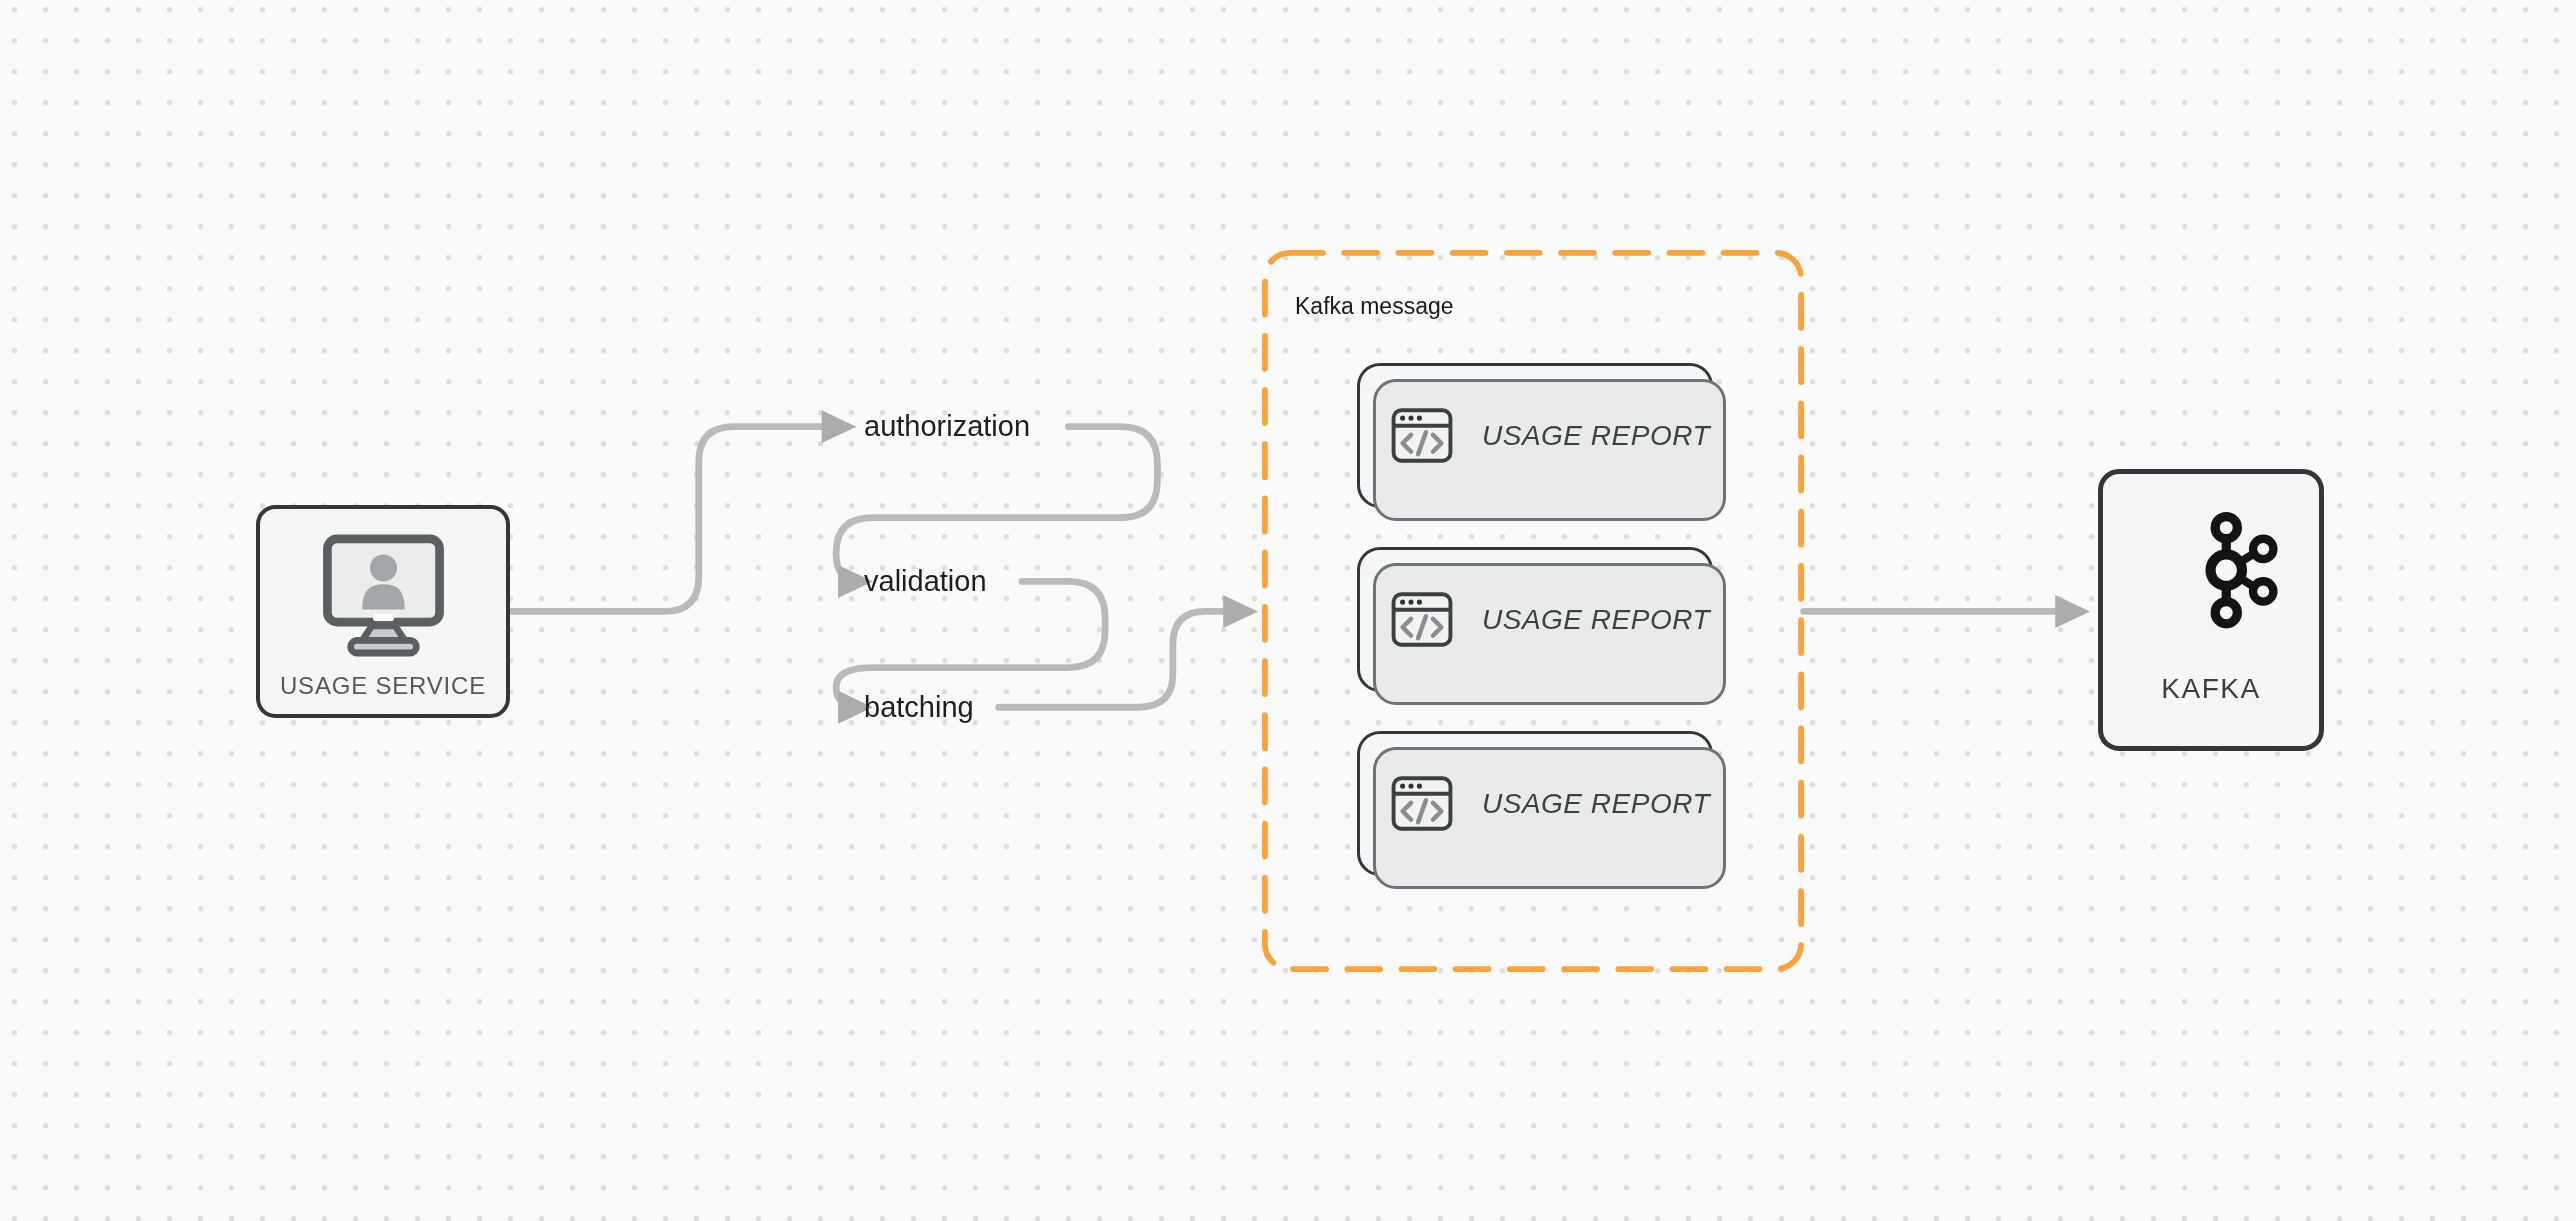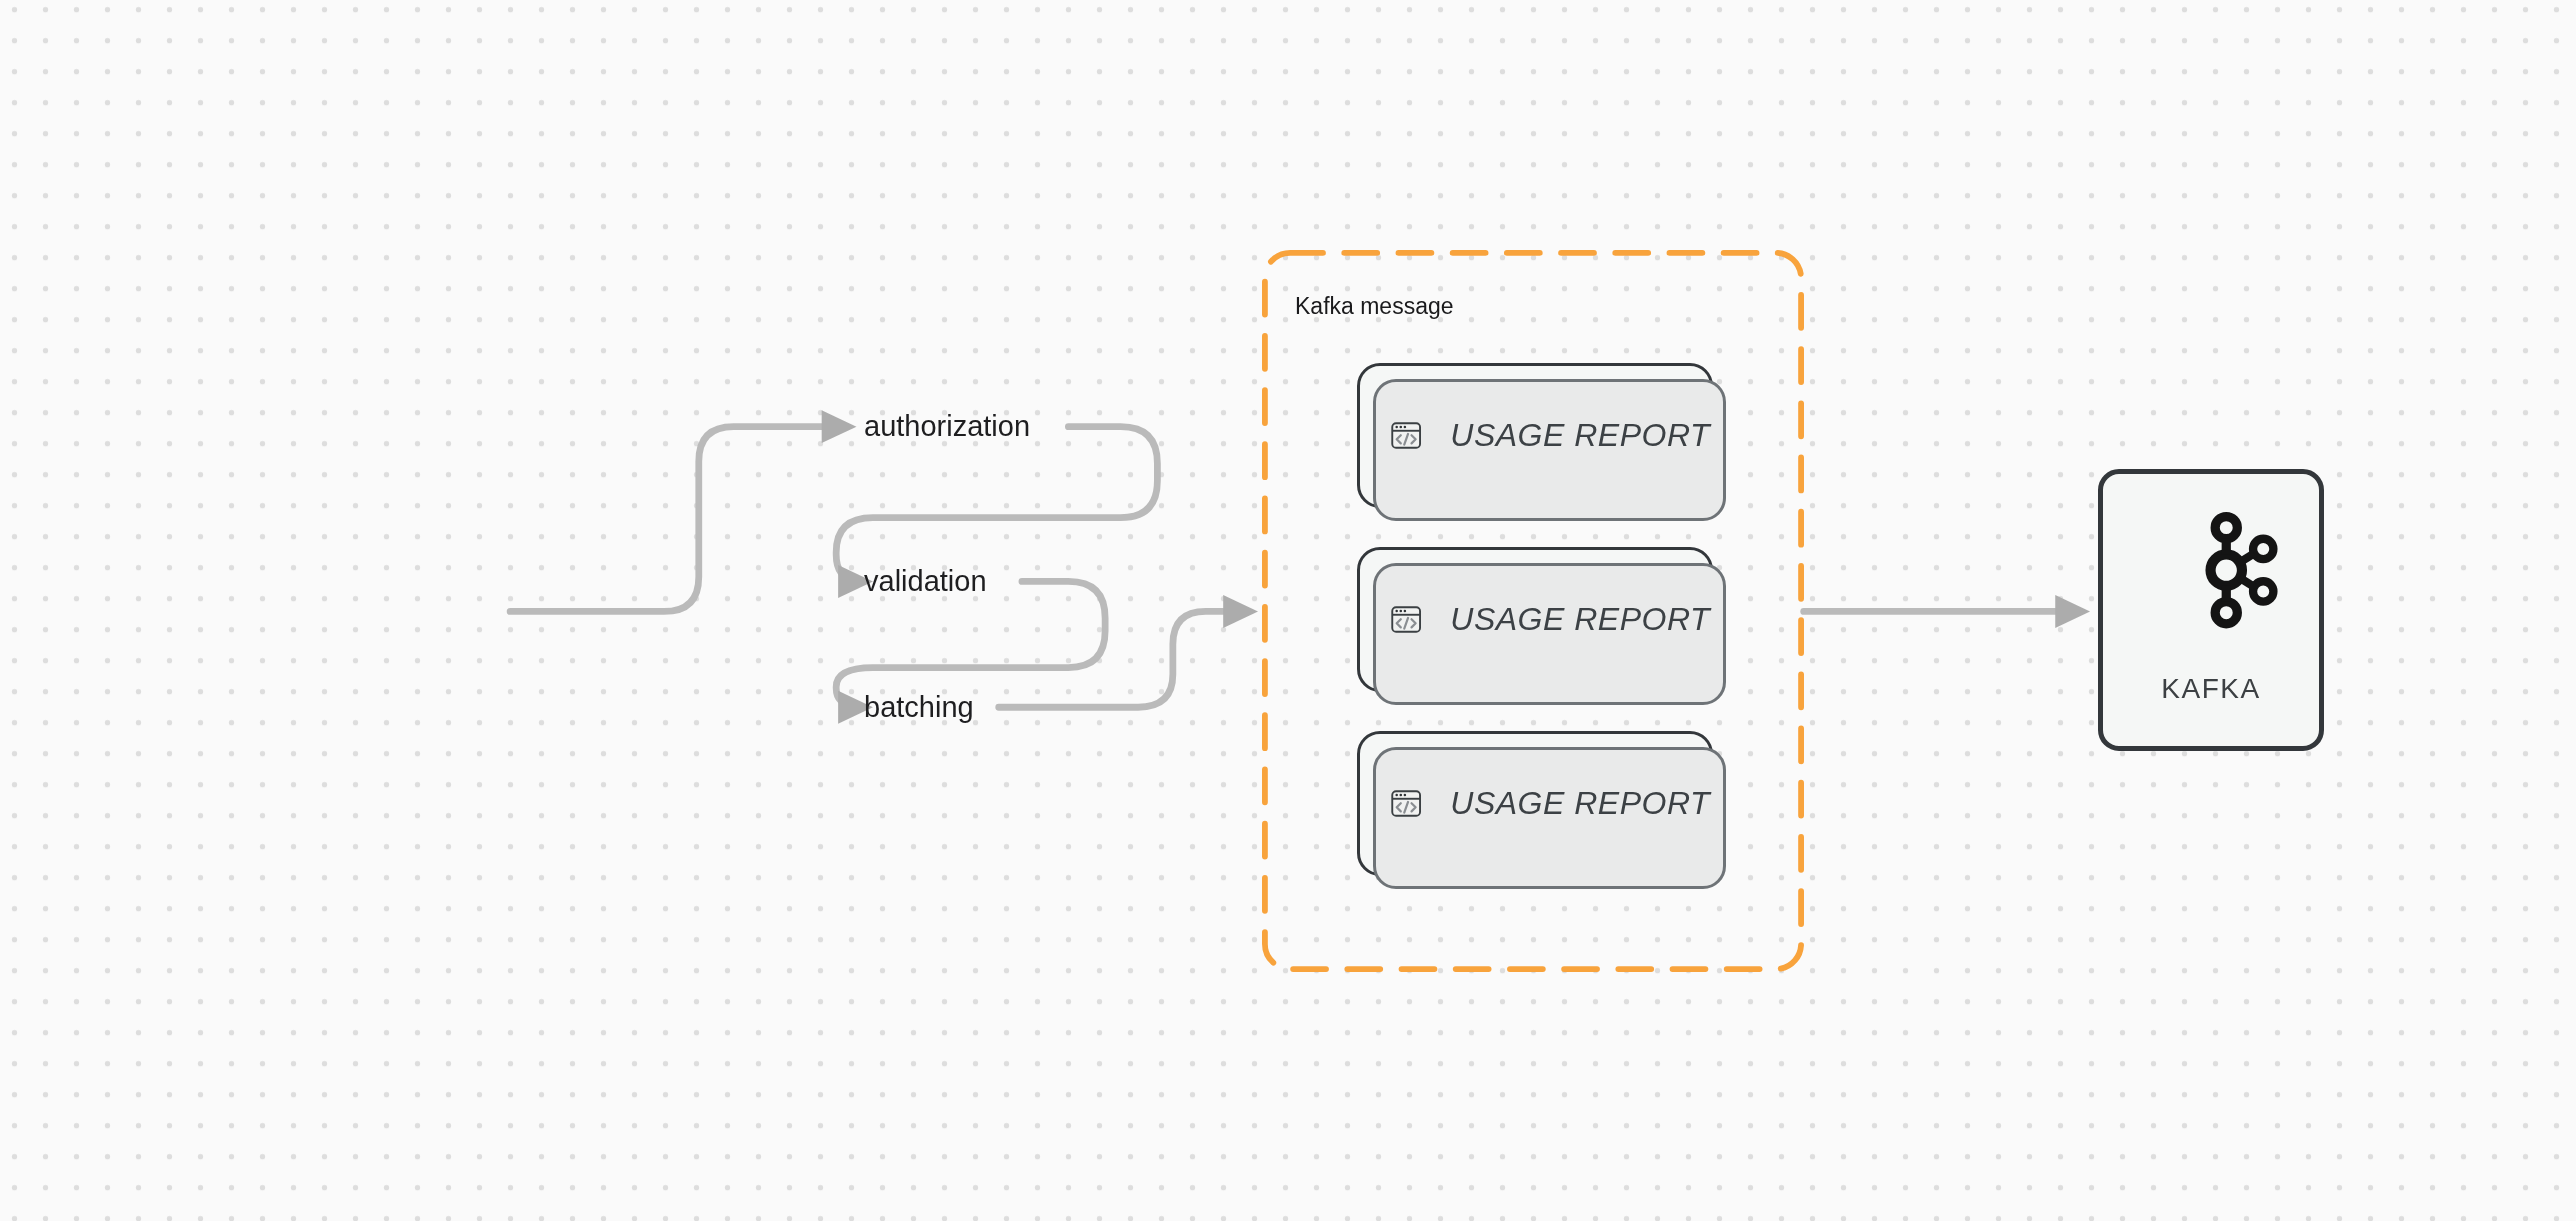--- a/index.html
+++ b/index.html
@@ -46,21 +46,21 @@
     position:absolute;left:95px;width:356px;height:145px;box-sizing:border-box;
     background:#F5F7F6;border:3.9px solid #33373B;border-radius:23px;
     display:flex;align-items:center;padding-left:31px;gap:29px;z-index:0;
   }
   .card::before{
     content:"";position:absolute;z-index:-1;
     left:12.6px;top:12.6px;right:-15.5px;bottom:-15.5px;
     background:#E9EAEA;border:3.9px solid #6E7377;border-radius:23px;
   }
   .card-label{
-    font-style:italic;font-size:32px;font-weight:500;letter-spacing:0.5px;color:#3C4145;
+    font-style:italic;font-size:28px;font-weight:500;letter-spacing:0.5px;color:#3C4145;
     white-space:nowrap;
   }
 </style>
 </head>
 <body>
 
 <div class="canvas">
 
   <svg class="overlay" viewBox="0 0 2662 1262">
 
@@ -73,20 +73,31 @@
     <path class="conn" d="M 1056 601 H 1104 Q 1142 601 1142 639 V 652 Q 1142 690 1104 690 H 902 Q 864 690 864 710 V 711 Q 864 728 884 730"></path>
     <polygon class="ah" points="866,714 902,731 866,748"></polygon>
 
     <path class="conn" d="M 1032 731 H 1176 Q 1212 731 1212 697 V 666 Q 1212 632 1246 632 H 1264"></path>
     <polygon class="ah" points="1264,615 1300,632 1264,649"></polygon>
 
     <path class="conn" d="M 1864 632 H 2124"></path>
     <polygon class="ah" points="2124,615 2160,632 2124,649"></polygon>
   </svg>
 
+  <div class="node usage-service">
+    <svg width="145" height="126" viewBox="0 0 150 130">
+      <rect x="17" y="7" width="116" height="86" rx="10" fill="#EBECEC" stroke="#5B5F62" stroke-width="9"></rect>
+      <circle cx="75" cy="37" r="14" fill="#A3A7A9"></circle>
+      <path d="M53 80 C53 60 61 54 75 54 C89 54 97 60 97 80 Z" fill="#A3A7A9"></path>
+      <rect x="64" y="85" width="22" height="7" rx="3.5" fill="#FFFFFF"></rect>
+      <path d="M63 97 L87 97 L97 112 L53 112 Z" fill="#C9CCCC" stroke="#5B5F62" stroke-width="7" stroke-linejoin="round"></path>
+      <rect x="41" y="112" width="68" height="13" rx="6.5" fill="#C9CCCC" stroke="#5B5F62" stroke-width="7"></rect>
+    </svg>
+    <div class="node-label">USAGE SERVICE</div>
+  </div>
 
   <div class="step-label" style="top:406px;">authorization</div>
   <div class="step-label" style="top:561px;text-align:center;">validation</div>
   <div class="step-label" style="top:687px;">batching</div>
 
   <div class="group">
     <svg class="dash" width="542" height="722" viewBox="0 0 560 746">
       <rect x="3" y="3" width="554" height="740" rx="26" fill="none" stroke="#F8A33C" stroke-width="6" stroke-linecap="round" stroke-dasharray="34 22"></rect>
     </svg>
     <div class="group-title">Kafka message</div>

